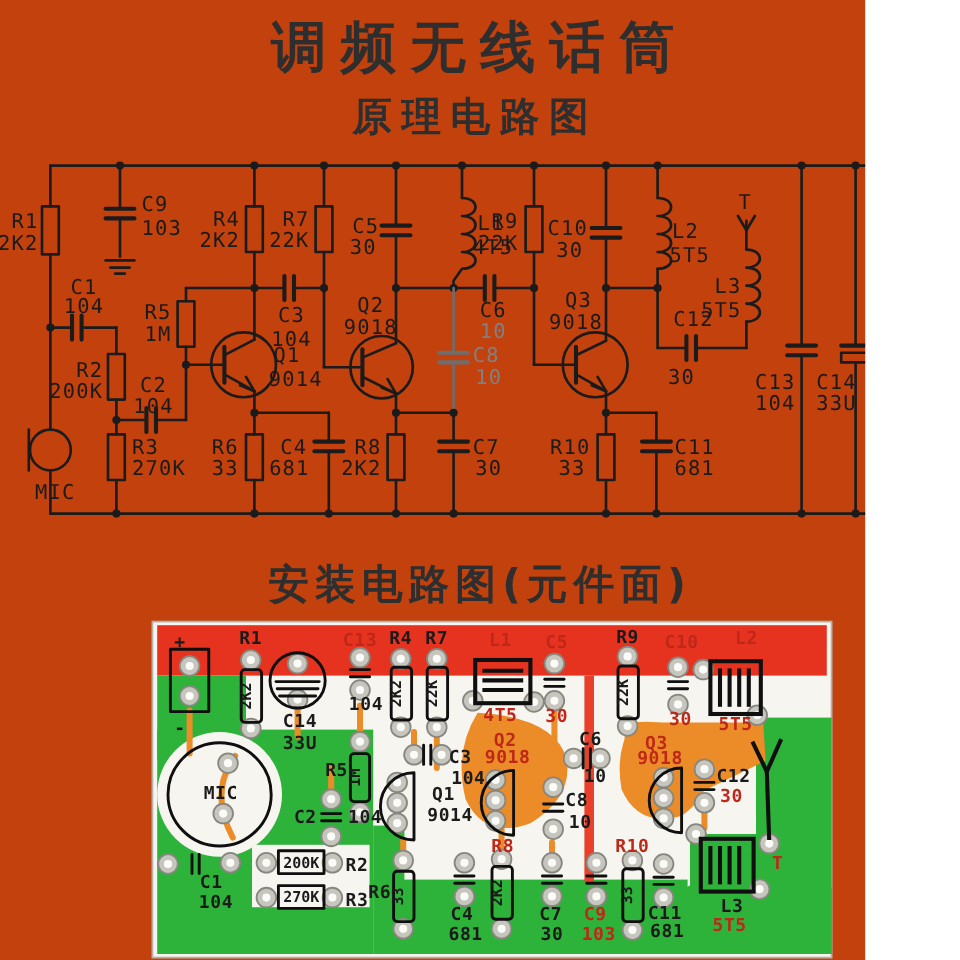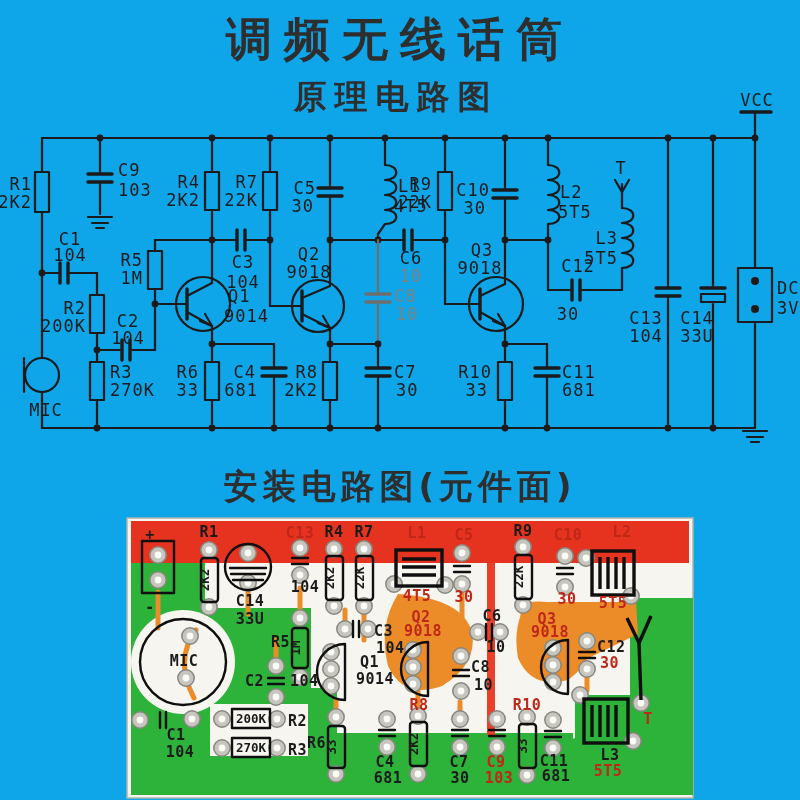--- a/index.html
+++ b/index.html
@@ -1,16 +1,16 @@
 <!DOCTYPE html>
 <html><head>
 <meta charset="utf-8">
 <style>
   html,body{margin:0;padding:0;background:#ffffff;}
-  #stage{position:relative;width:800px;height:800px;background:#0ea5e9;overflow:hidden;
+  #stage{position:relative;width:721px;height:800px;background:#c2410c;overflow:hidden;
          font-family:"DejaVu Sans Mono", monospace;}
   svg text{font-family:"DejaVu Sans Mono", monospace; fill:#1b1b1b;}
   .cjk{font-family:"DejaVu Sans", "Liberation Sans", sans-serif; fill:#2e2e2e; font-weight:bold;}
   .s{stroke:#1b1b1b;stroke-width:2.2;fill:none;stroke-linecap:round;stroke-linejoin:round;}
   .sb{stroke:#1b1b1b;stroke-width:3.4;fill:none;stroke-linecap:round;}
   .gry{stroke:#6e6e6e;}
   .dot{fill:#1b1b1b;stroke:none;}
   .t17{font-size:17px;letter-spacing:1px;}
   .mid{text-anchor:middle}.end{text-anchor:end}
   .gtx{fill:#818181;}

